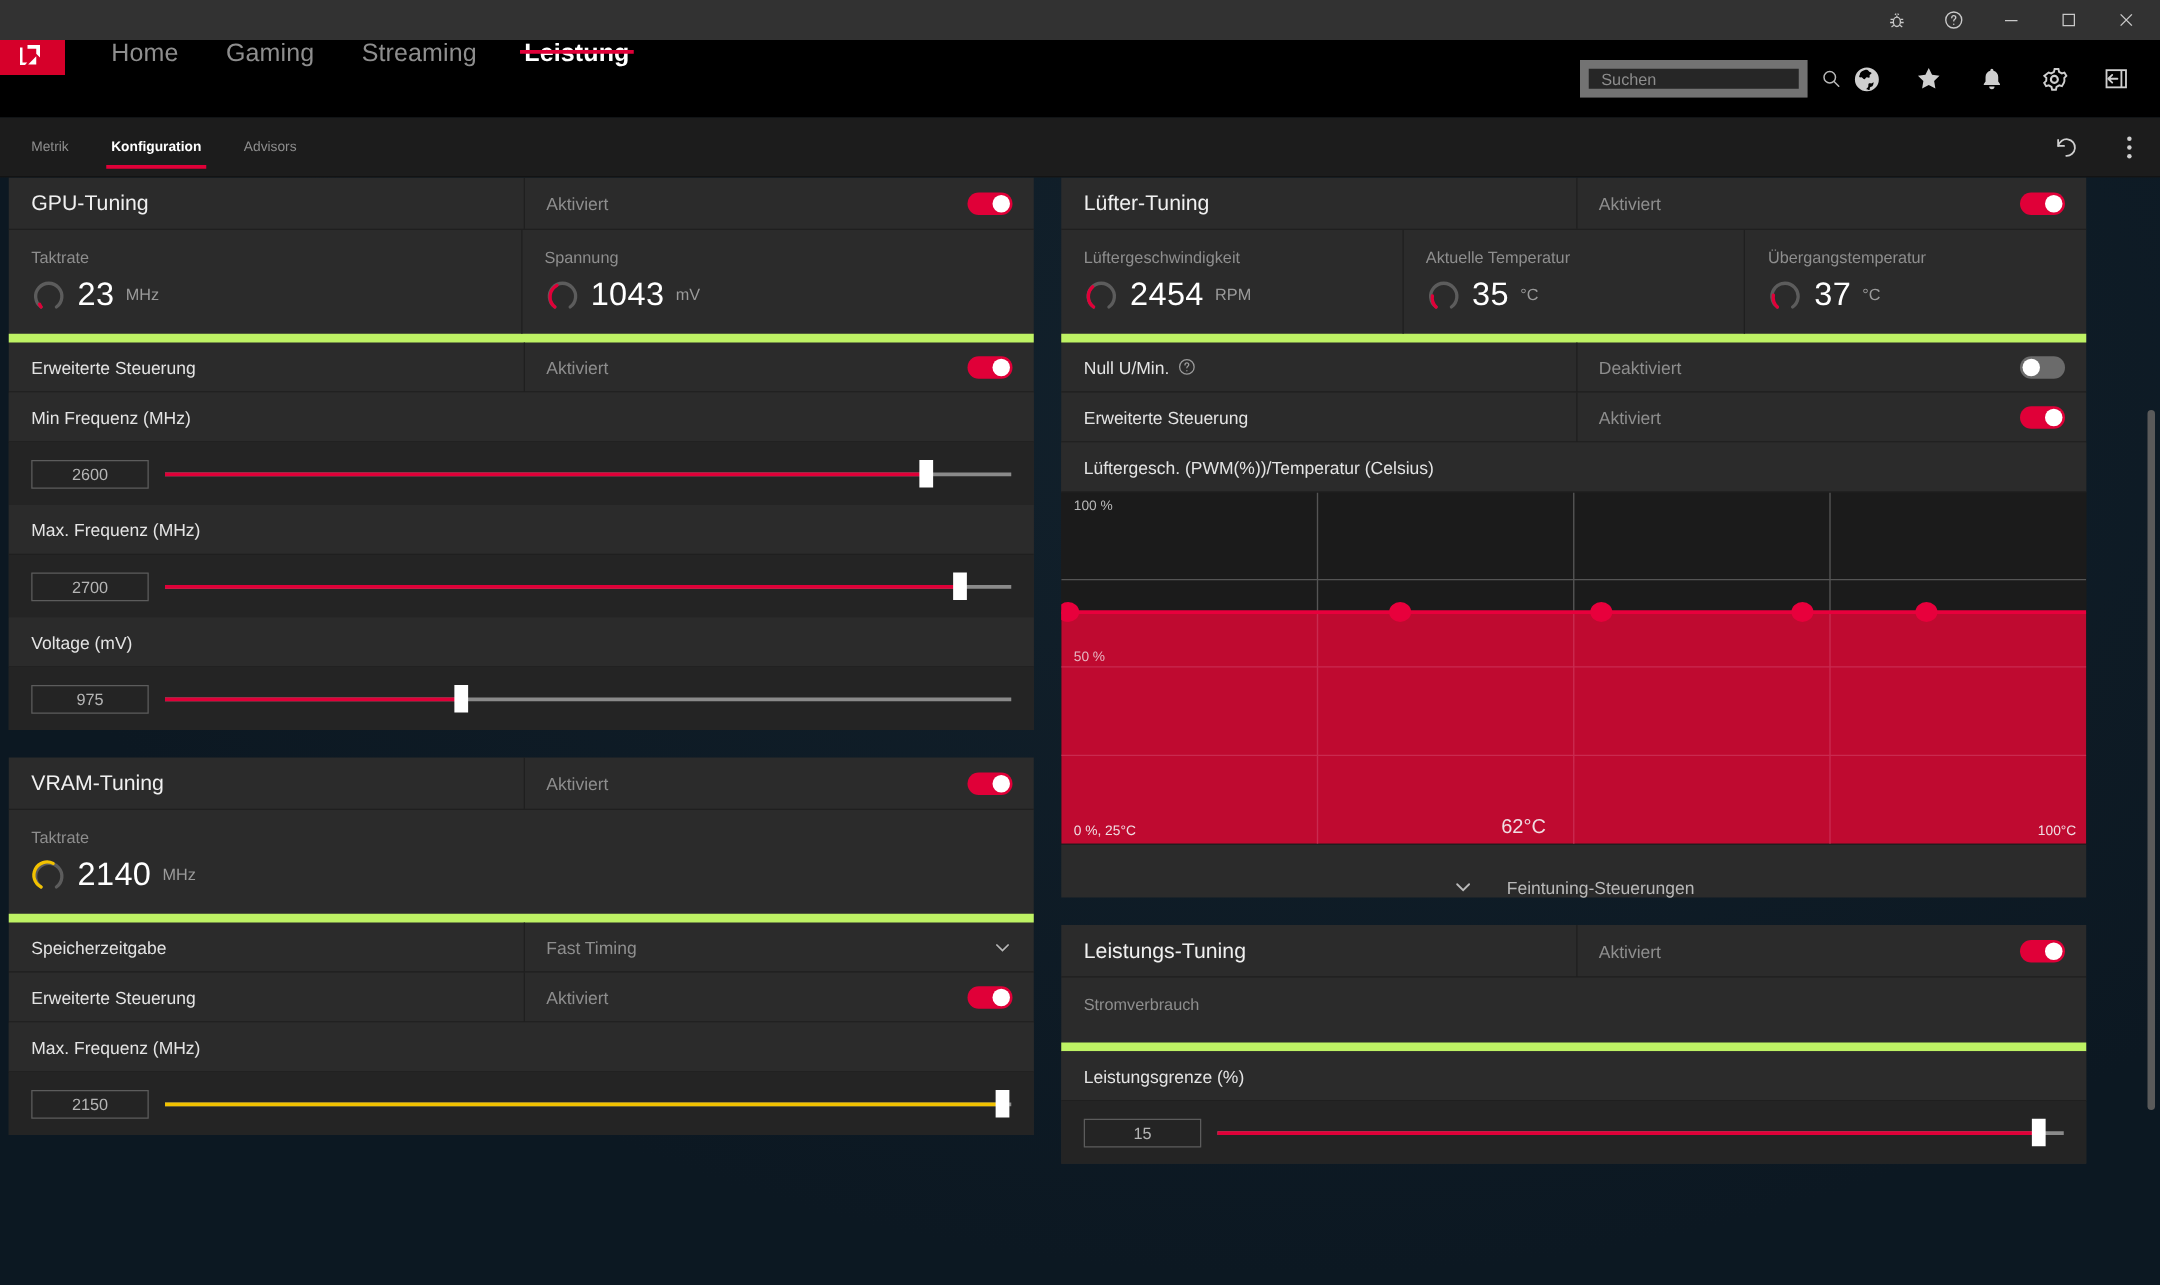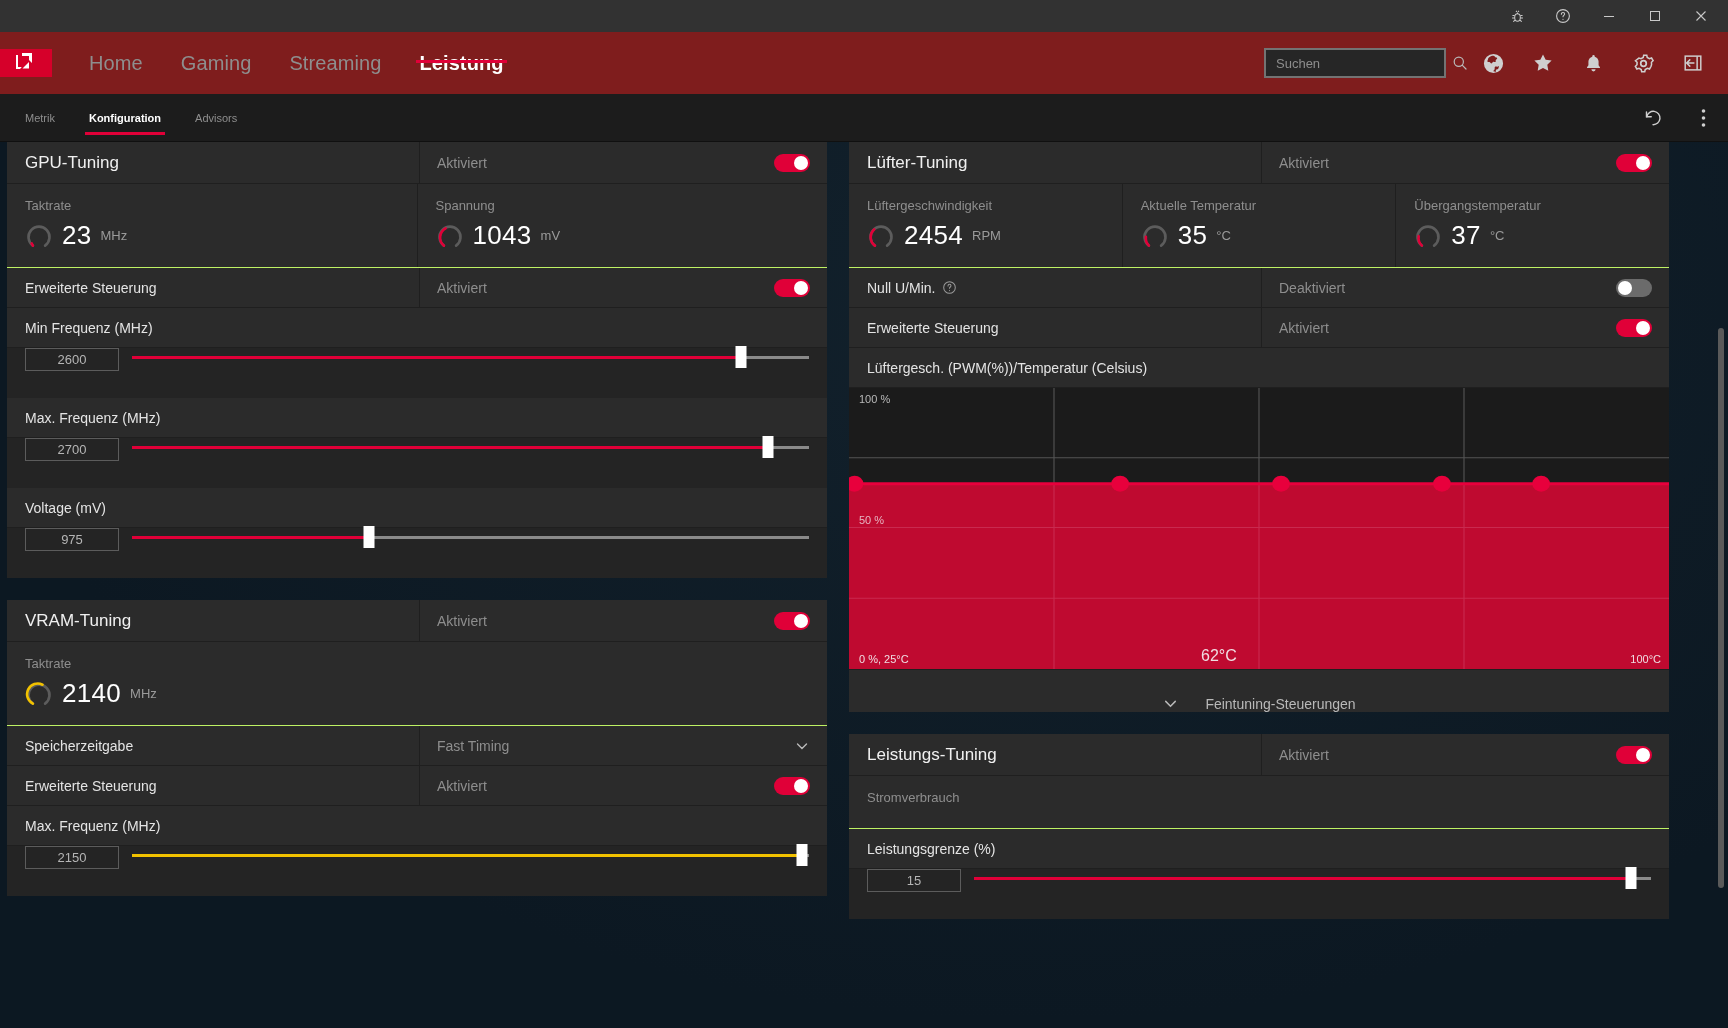--- a/index.html
+++ b/index.html
@@ -16,42 +16,42 @@
     display: flex; align-items: center; justify-content: flex-end;
     padding-right: 4px;
   }
   .tb-btn {
     width: 46px; height: 32px;
     display: flex; align-items: center; justify-content: center;
     color: #c9c9c9;
   }
   
   .mainnav {
-    height: 62px; background: #7f1d1d;
-    display: flex; align-items: center;
+    height: 62px; background: #000000;
+    display: flex; align-items: flex-start;
   }
   .logo {
     width: 52px; background: #d6002a;
     display: flex; align-items: center; justify-content: center;
   }
   .navitems { display: flex; align-items: stretch; padding-left: 18px; }
   .navitem {
     display: flex; align-items: center; padding: 0 19px;
     font-size: 20px; color: #8e8e8e; position: relative;
     letter-spacing: .1px;
   }
   .navitem.active { color: #ffffff; font-weight: bold; }
   .navitem.active::after {
     content: ""; position: absolute; left: 16px; right: 16px; bottom: 12px;
     height: 3px; background: #e00038;
   }
   .navspacer { flex: 1; }
   .searchbox {
     align-self: center; width: 182px; height: 30px; margin-right: 22px;
-    border: 2px solid #737373; background: #262626;
+    border: 7px solid #737373; background: #262626;
     display: flex; align-items: center; padding: 0 8px 0 10px;
   }
   .searchbox input {
     flex: 1; background: transparent; border: none; outline: none;
     color: #d0d0d0; font-size: 13px; font-family: "Liberation Sans", sans-serif;
   }
   .searchbox input::placeholder { color: #8d8d8d; }
   .navicons { display: flex; align-items: center; padding-right: 10px; }
   .navicon {
     width: 50px; height: 62px;
@@ -106,21 +106,21 @@
     width: 36px; height: 18px; border-radius: 9px; background: #e00038;
     position: relative; flex: none;
   }
   .toggle::after {
     content: ""; position: absolute; top: 2px; right: 2px;
     width: 14px; height: 14px; border-radius: 50%; background: #ffffff;
   }
   .toggle.off { background: #6b6b6b; }
   .toggle.off::after { right: auto; left: 2px; }
   
-  .metricrow { display: flex; border-bottom: 1px solid #bef264; }
+  .metricrow { display: flex; border-bottom: 7px solid #bef264; }
   .metric {
     flex: 1; padding: 14px 0 16px 18px; border-right: 1px solid #1f1f1f;
   }
   .metric:last-child { border-right: none; }
   .metric-label { font-size: 13px; color: #8e8e8e; margin-bottom: 7px; }
   .metric-val { display: flex; align-items: center; gap: 9px; }
   .metric-num { font-size: 26px; color: #ffffff; letter-spacing: .3px; }
   .metric-unit { font-size: 13px; color: #9a9a9a; }
   
   .labelrow { height: 40px; display: flex; border-bottom: 1px solid #1f1f1f; }
@@ -135,21 +135,21 @@
     padding: 0 17px;
   }
   .lr-val { font-size: 14px; color: #8e8e8e; }
   .sectionlabel {
     height: 40px; display: flex; align-items: center; padding-left: 18px;
     font-size: 14px; color: #e4e4e4; border-bottom: 1px solid #1f1f1f;
     background: #2b2b2b;
   }
   
   .sliderrow {
-    height: 50px; display: flex; align-items: flex-start;
+    height: 50px; display: flex; align-items: center;
     padding: 0 18px; background: #242424;
   }
   .slider-field {
     width: 94px; height: 23px; border: 1px solid #5c5c5c;
     display: flex; align-items: center; justify-content: center;
     font-size: 13px; color: #b5b5b5; background: #242424; flex: none;
   }
   .slider-track {
     flex: 1; margin-left: 13px; height: 18px; position: relative;
     display: flex; align-items: center;

